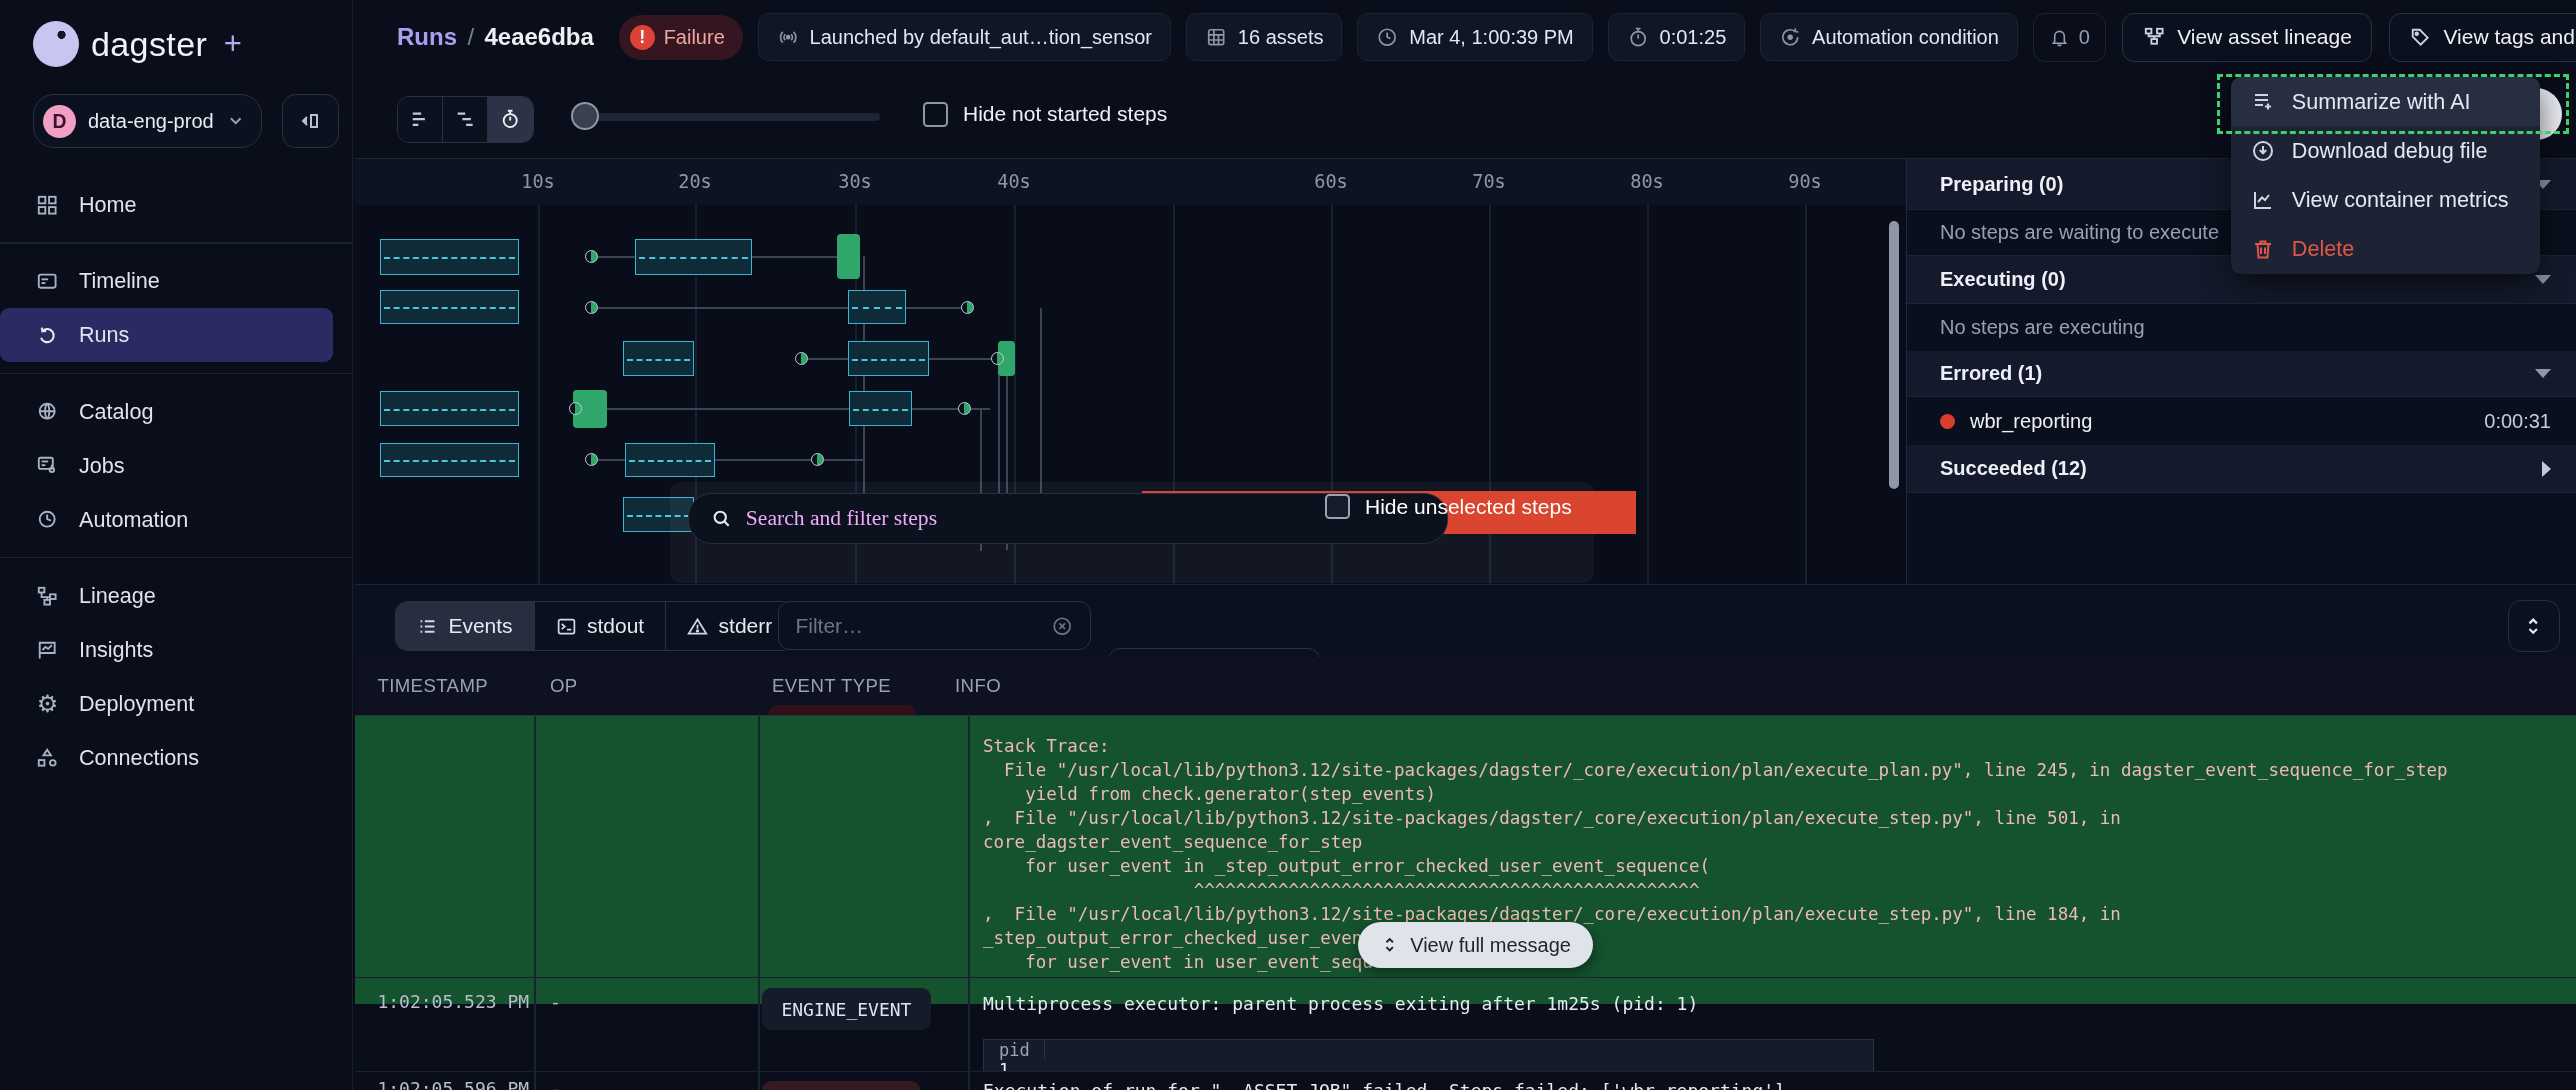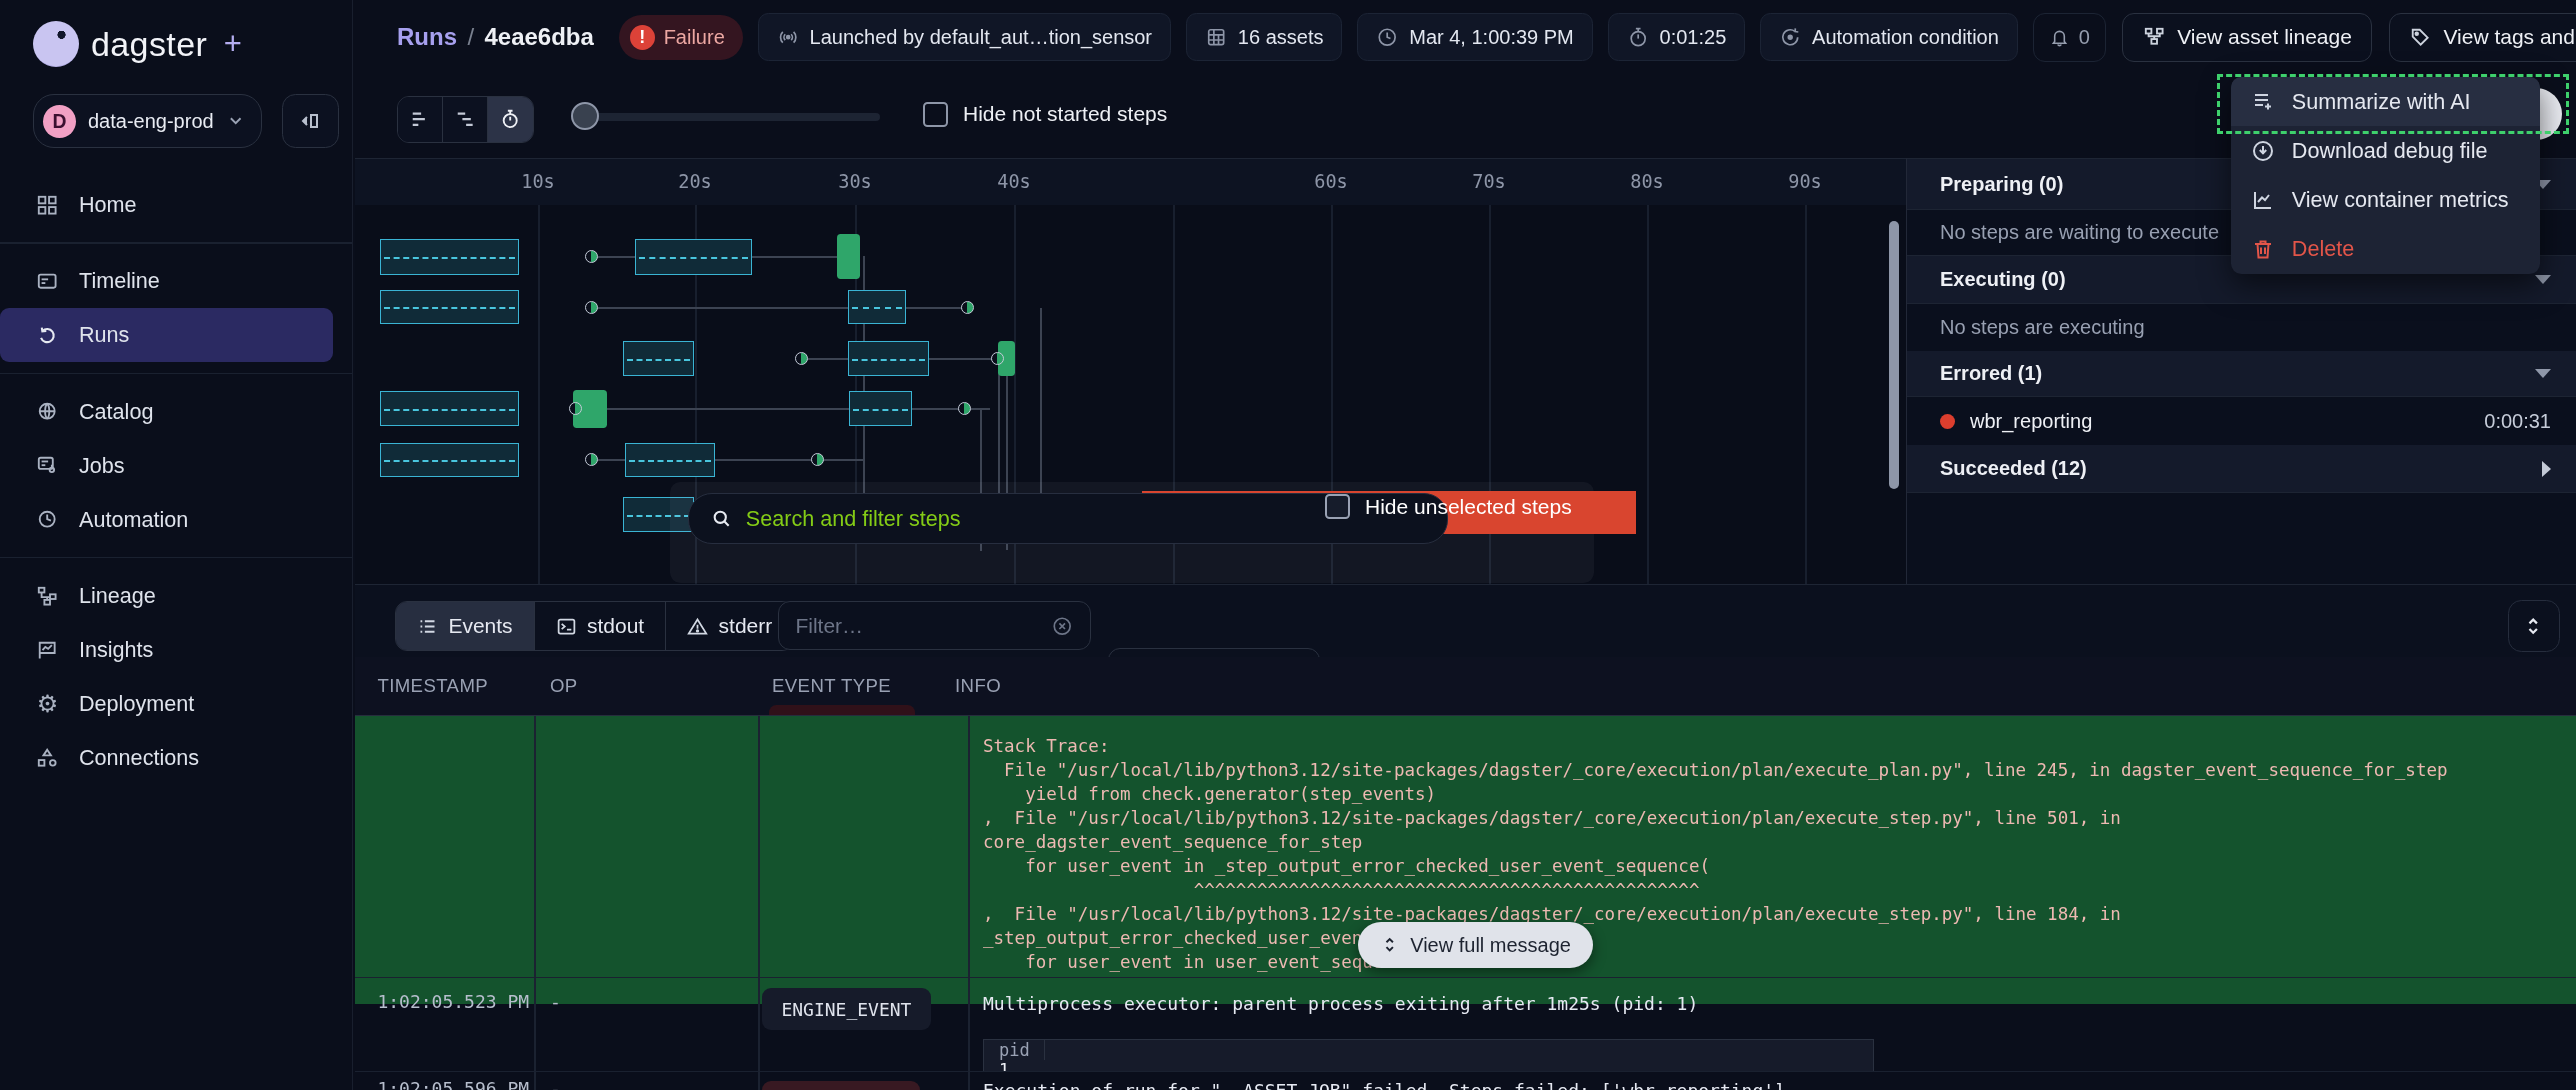--- a/index.html
+++ b/index.html
@@ -75,21 +75,21 @@
   .g-hline { position:absolute; height:2.2px; background:#3c4352; z-index:2; }
   .g-vline { position:absolute; width:1.5px; background:#3c4352; z-index:2; }
   .g-pbox { position:absolute; background:#102b38; border:1.5px solid #3ab4d4; z-index:3; }
   .g-pbox::after { content:""; position:absolute; left:3px; right:3px; top:50%; border-top:2.2px dashed #49c6de; }
   .g-gbox { position:absolute; background:#2fa66a; border-radius:3.7px; z-index:4; }
   .g-dot { position:absolute; width:13.4px; height:13.4px; border-radius:50%; border:1.5px solid #c4cbd8; background:linear-gradient(90deg,#0a0e1b 50%, #2fa66a 50%); z-index:5; }
   .g-scrollbar { position:absolute; left:1534px; top:15.7px; width:9.7px; height:268px; background:#8e96a8; border-radius:5.2px; z-index:8; }
   .goverlay { position:absolute; left:315px; top:277px; width:924px; height:101px; background:rgba(210,220,240,0.05); border-radius:10.4px; z-index:6; }
   .gred { position:absolute; left:787px; top:286px; width:494px; height:43px; background:#d9452f; z-index:7; }
   .gsearch { position:absolute; left:333px; top:288px; width:760px; height:51px; background:#0c111e; border:1.5px solid #272e3f; border-radius:24px; display:flex; align-items:center; gap:13.4px; padding:0 21px; z-index:8; }
-  .gsearch .ph { font-family:Liberation Sans, sans-serif; font-size:21.6px; color:#84cc16; }
+  .gsearch .ph { font-family:Liberation Serif, serif; font-size:21.6px; color:#f0abfc; }
   .gsearch .sicon { color:#e8ebf2; display:flex; }
   .hide-unsel { position:absolute; left:970px; top:289px; display:flex; align-items:center; gap:15px; z-index:9; font-size:21px; color:#ffffff; }
   .hide-unsel .cb { background:#161c2b; border-color:#9aa2b4; }
 
   
   .rpanel { position:absolute; left:1906px; top:158px; width:670px; height:426px; background:#0a0f1d; border-top:1.5px solid #1e2534; border-left:1.5px solid #222838; }
   .rp-row { position:absolute; left:0; width:100%; border-bottom:1.5px solid #1d2433; display:flex; align-items:center; padding:0 25px 0 33px; }
   .rp-head { background:#141a2b; font-weight:700; font-size:20px; color:#eef0f5; }
   .rp-body { background:#0a0f1d; color:#98a0b2; font-size:20px; }
   .tri-down { width:0; height:0; border-left:8.2px solid transparent; border-right:8.2px solid transparent; border-top:9.7px solid #8f97a9; margin-left:auto; }

